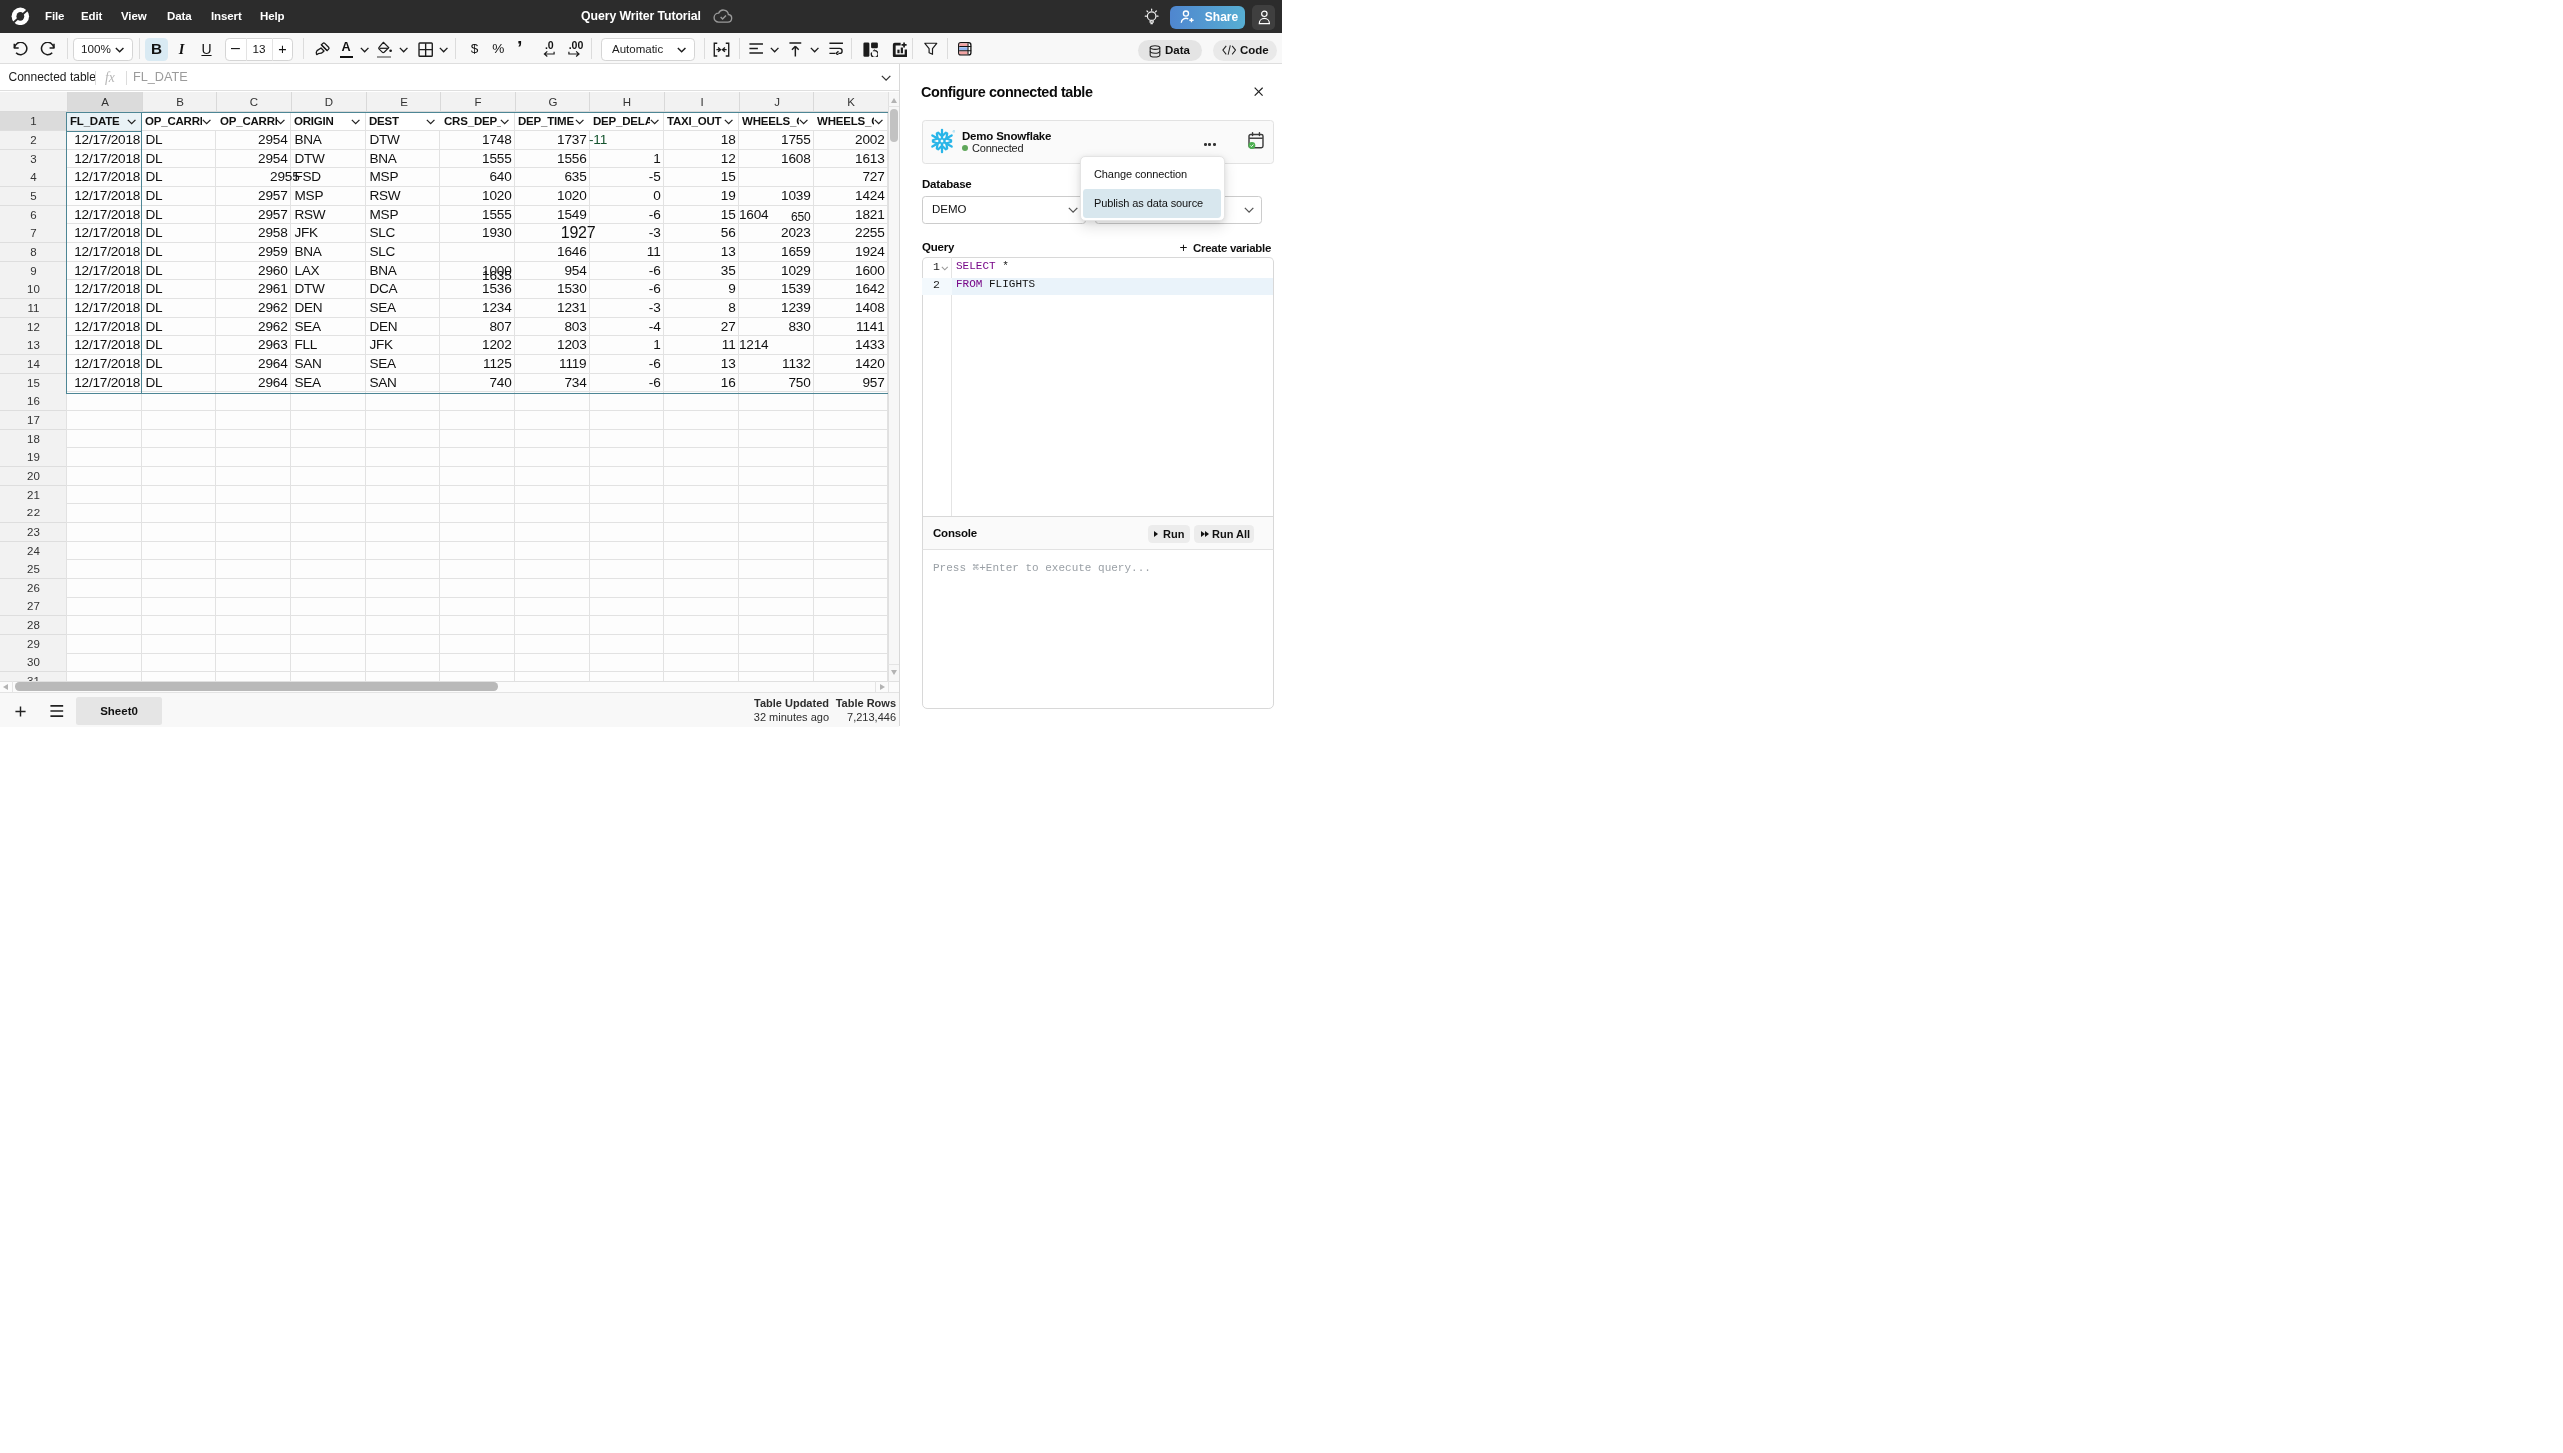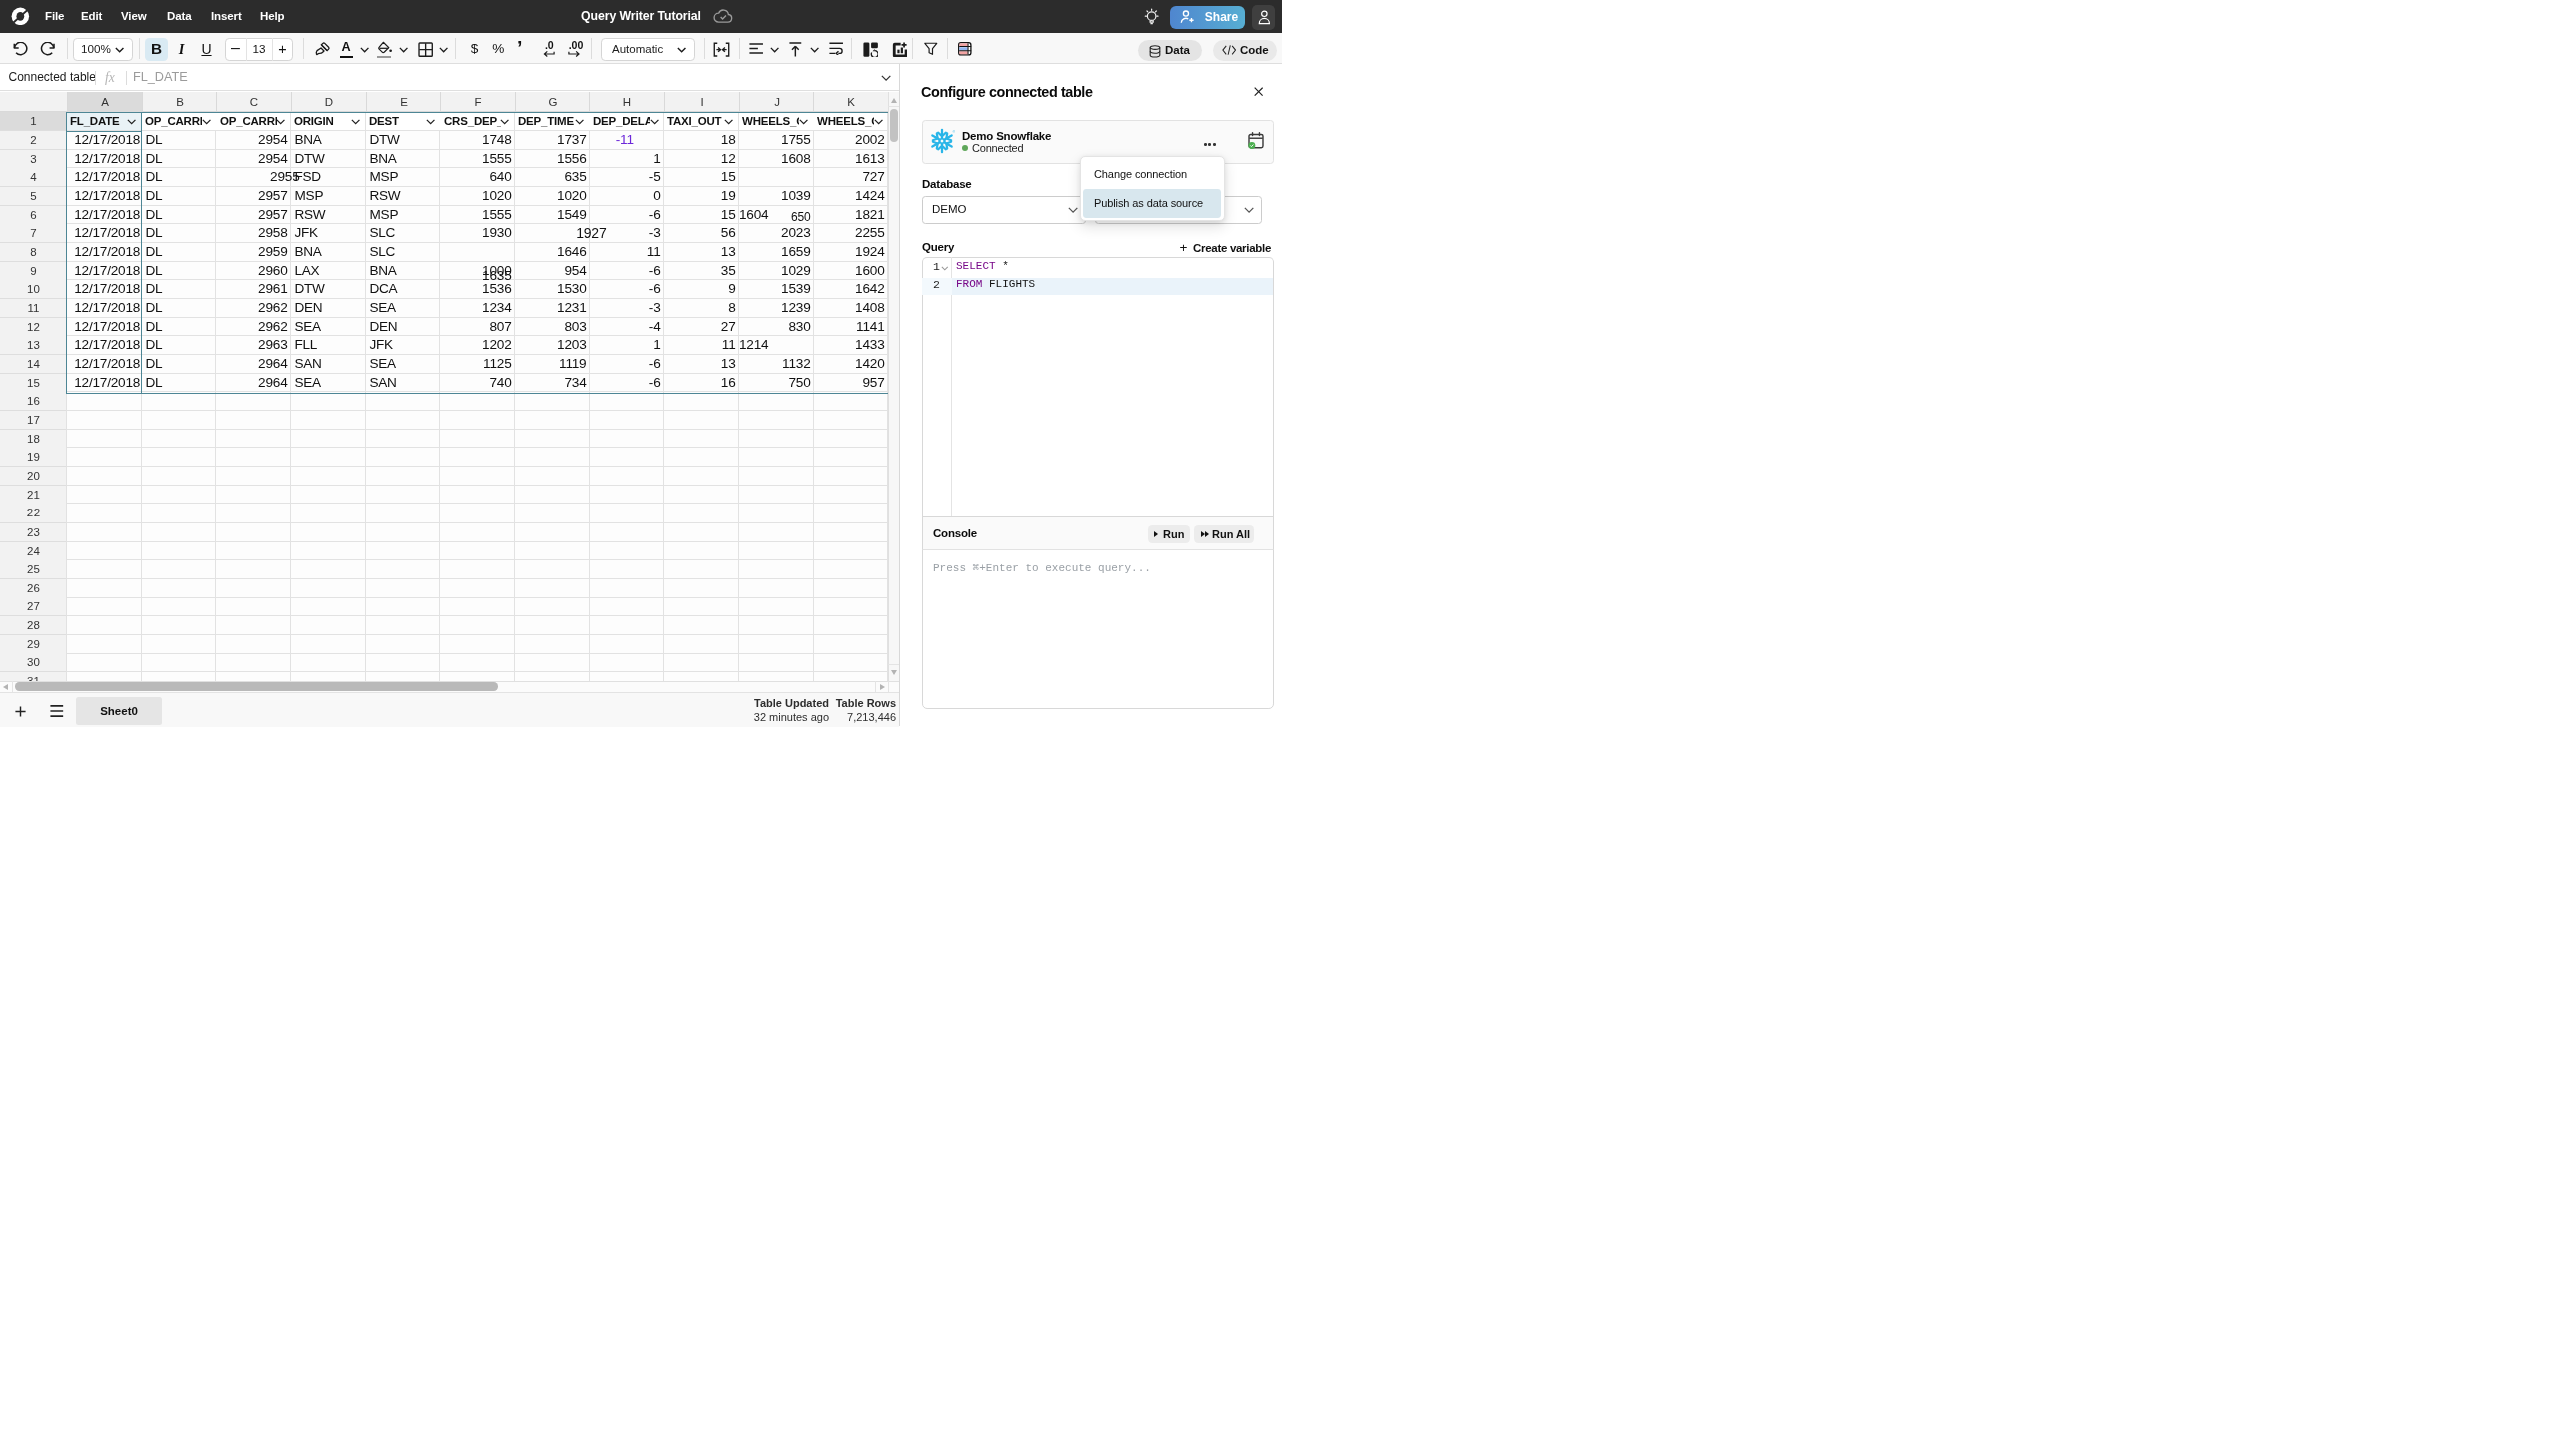--- a/index.html
+++ b/index.html
@@ -349,21 +349,21 @@
         <path d="M1 1l4.5 4.5L10 1"></path>
       </svg>
     </div>
 <div class="ab" style="left:67px;top:39px;width:74px;height:18px;text-align:right;padding-right:0.8px;font-size:13.6px;color:#111;line-height:18px;letter-spacing:-0.2px;">12/17/2018</div>
 <div class="ab" style="left:142px;top:39px;width:74px;height:18px;text-align:left;padding-left:3.4px;font-size:13.6px;color:#111;line-height:18px;letter-spacing:-0.2px;">DL</div>
 <div class="ab" style="left:216px;top:39px;width:74px;height:18px;text-align:right;padding-right:2.5px;font-size:13.6px;color:#111;line-height:18px;letter-spacing:-0.2px;">2954</div>
 <div class="ab" style="left:291px;top:39px;width:74px;height:18px;text-align:left;padding-left:3.4px;font-size:13.6px;color:#111;line-height:18px;letter-spacing:-0.2px;">BNA</div>
 <div class="ab" style="left:366px;top:39px;width:74px;height:18px;text-align:left;padding-left:3.4px;font-size:13.6px;color:#111;line-height:18px;letter-spacing:-0.2px;">DTW</div>
 <div class="ab" style="left:440px;top:39px;width:74px;height:18px;text-align:right;padding-right:2.5px;font-size:13.6px;color:#111;line-height:18px;letter-spacing:-0.2px;">1748</div>
 <div class="ab" style="left:515px;top:39px;width:74px;height:18px;text-align:right;padding-right:2.5px;font-size:13.6px;color:#111;line-height:18px;letter-spacing:-0.2px;">1737</div>
-<div class="ab" style="left:589px;top:39px;width:74px;height:18px;text-align:center;padding-right:2.5px;font-size:13.6px;color:#6d28d9;line-height:18px;letter-spacing:-0.2px;">-11</div>
+<div class="ab" style="left:589px;top:39px;width:74px;height:18px;text-align:left;padding-right:2.5px;font-size:13.6px;color:#14532d;line-height:18px;letter-spacing:-0.2px;">-11</div>
 <div class="ab" style="left:664px;top:39px;width:74px;height:18px;text-align:right;padding-right:2.5px;font-size:13.6px;color:#111;line-height:18px;letter-spacing:-0.2px;">18</div>
 <div class="ab" style="left:739px;top:39px;width:74px;height:18px;text-align:right;padding-right:2.5px;font-size:13.6px;color:#111;line-height:18px;letter-spacing:-0.2px;">1755</div>
 <div class="ab" style="left:813px;top:39px;width:74px;height:18px;text-align:right;padding-right:2.5px;font-size:13.6px;color:#111;line-height:18px;letter-spacing:-0.2px;">2002</div>
 <div class="ab" style="left:67px;top:58px;width:74px;height:18px;text-align:right;padding-right:0.8px;font-size:13.6px;color:#111;line-height:18px;letter-spacing:-0.2px;">12/17/2018</div>
 <div class="ab" style="left:142px;top:58px;width:74px;height:18px;text-align:left;padding-left:3.4px;font-size:13.6px;color:#111;line-height:18px;letter-spacing:-0.2px;">DL</div>
 <div class="ab" style="left:216px;top:58px;width:74px;height:18px;text-align:right;padding-right:2.5px;font-size:13.6px;color:#111;line-height:18px;letter-spacing:-0.2px;">2954</div>
 <div class="ab" style="left:291px;top:58px;width:74px;height:18px;text-align:left;padding-left:3.4px;font-size:13.6px;color:#111;line-height:18px;letter-spacing:-0.2px;">DTW</div>
 <div class="ab" style="left:366px;top:58px;width:74px;height:18px;text-align:left;padding-left:3.4px;font-size:13.6px;color:#111;line-height:18px;letter-spacing:-0.2px;">BNA</div>
 <div class="ab" style="left:440px;top:58px;width:74px;height:18px;text-align:right;padding-right:2.5px;font-size:13.6px;color:#111;line-height:18px;letter-spacing:-0.2px;">1555</div>
 <div class="ab" style="left:515px;top:58px;width:74px;height:18px;text-align:right;padding-right:2.5px;font-size:13.6px;color:#111;line-height:18px;letter-spacing:-0.2px;">1556</div>
@@ -403,21 +403,21 @@
 <div class="ab" style="left:589px;top:114px;width:74px;height:18px;text-align:right;padding-right:2.5px;font-size:13.6px;color:#111;line-height:18px;letter-spacing:-0.2px;">-6</div>
 <div class="ab" style="left:664px;top:114px;width:74px;height:18px;text-align:right;padding-right:2.5px;font-size:13.6px;color:#111;line-height:18px;letter-spacing:-0.2px;">15</div>
 <div class="ab" style="left:739px;top:114px;width:74px;height:18px;padding-right:2.5px;font-size:13.6px;color:#111;line-height:18px;letter-spacing:-0.2px;">1604</div>
 <div class="ab" style="left:813px;top:114px;width:74px;height:18px;text-align:right;padding-right:2.5px;font-size:13.6px;color:#111;line-height:18px;letter-spacing:-0.2px;">1821</div>
 <div class="ab" style="left:67px;top:132px;width:74px;height:18px;text-align:right;padding-right:0.8px;font-size:13.6px;color:#111;line-height:18px;letter-spacing:-0.2px;">12/17/2018</div>
 <div class="ab" style="left:142px;top:132px;width:74px;height:18px;text-align:left;padding-left:3.4px;font-size:13.6px;color:#111;line-height:18px;letter-spacing:-0.2px;">DL</div>
 <div class="ab" style="left:216px;top:132px;width:74px;height:18px;text-align:right;padding-right:2.5px;font-size:13.6px;color:#111;line-height:18px;letter-spacing:-0.2px;">2958</div>
 <div class="ab" style="left:291px;top:132px;width:74px;height:18px;text-align:left;padding-left:3.4px;font-size:13.6px;color:#111;line-height:18px;letter-spacing:-0.2px;">JFK</div>
 <div class="ab" style="left:366px;top:132px;width:74px;height:18px;text-align:left;padding-left:3.4px;font-size:13.6px;color:#111;line-height:18px;letter-spacing:-0.2px;">SLC</div>
 <div class="ab" style="left:440px;top:132px;width:74px;height:18px;text-align:right;padding-right:2.5px;font-size:13.6px;color:#111;line-height:18px;letter-spacing:-0.2px;">1930</div>
-<div class="ab" style="left:535px;top:132px;width:74px;height:18px;text-align:right;padding-right:2.5px;font-size:14px;color:#111;line-height:18px;letter-spacing:-0.2px;">1927</div>
+<div class="ab" style="left:524px;top:132px;width:74px;height:18px;text-align:right;padding-right:2.5px;font-size:16px;color:#111;line-height:18px;letter-spacing:-0.2px;">1927</div>
 <div class="ab" style="left:589px;top:132px;width:74px;height:18px;text-align:right;padding-right:2.5px;font-size:13.6px;color:#111;line-height:18px;letter-spacing:-0.2px;">-3</div>
 <div class="ab" style="left:664px;top:132px;width:74px;height:18px;text-align:right;padding-right:2.5px;font-size:13.6px;color:#111;line-height:18px;letter-spacing:-0.2px;">56</div>
 <div class="ab" style="left:739px;top:132px;width:74px;height:18px;text-align:right;padding-right:2.5px;font-size:13.6px;color:#111;line-height:18px;letter-spacing:-0.2px;">2023</div>
 <div class="ab" style="left:813px;top:132px;width:74px;height:18px;text-align:right;padding-right:2.5px;font-size:13.6px;color:#111;line-height:18px;letter-spacing:-0.2px;">2255</div>
 <div class="ab" style="left:67px;top:151px;width:74px;height:18px;text-align:right;padding-right:0.8px;font-size:13.6px;color:#111;line-height:18px;letter-spacing:-0.2px;">12/17/2018</div>
 <div class="ab" style="left:142px;top:151px;width:74px;height:18px;text-align:left;padding-left:3.4px;font-size:13.6px;color:#111;line-height:18px;letter-spacing:-0.2px;">DL</div>
 <div class="ab" style="left:216px;top:151px;width:74px;height:18px;text-align:right;padding-right:2.5px;font-size:13.6px;color:#111;line-height:18px;letter-spacing:-0.2px;">2959</div>
 <div class="ab" style="left:291px;top:151px;width:74px;height:18px;text-align:left;padding-left:3.4px;font-size:13.6px;color:#111;line-height:18px;letter-spacing:-0.2px;">BNA</div>
 <div class="ab" style="left:366px;top:151px;width:74px;height:18px;text-align:left;padding-left:3.4px;font-size:13.6px;color:#111;line-height:18px;letter-spacing:-0.2px;">SLC</div>
 <div class="ab" style="left:440px;top:151px;width:74px;height:18px;text-align:right;padding-right:2.5px;font-size:13.6px;color:#111;line-height:18px;letter-spacing:-0.2px;margin-top:24px;">1635</div>

